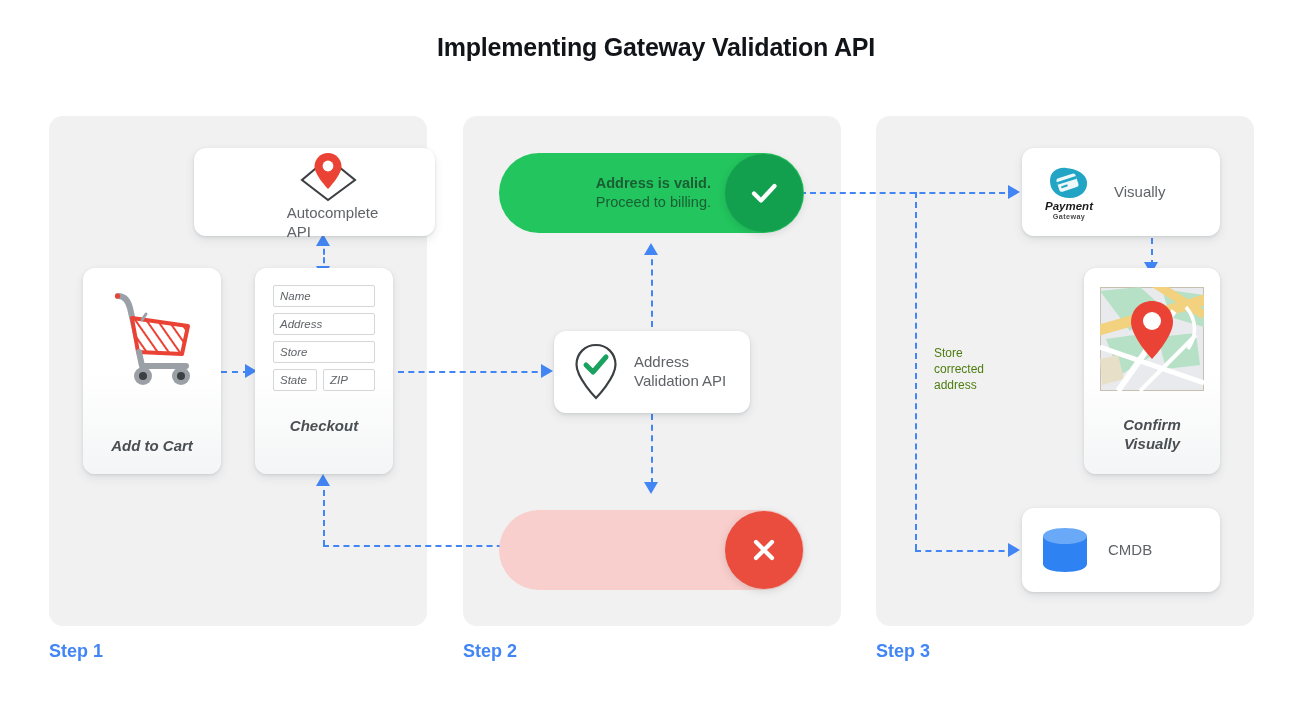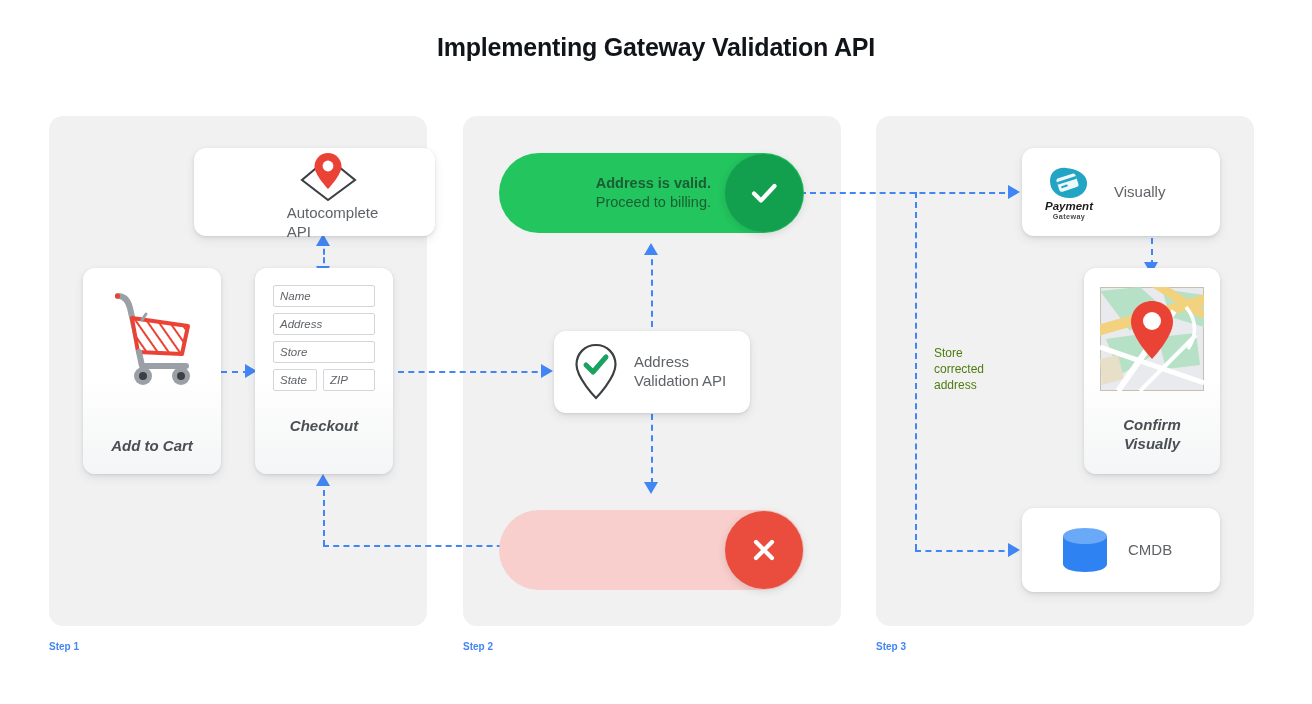--- a/index.html
+++ b/index.html
@@ -18,21 +18,21 @@
     letter-spacing: -0.2px;
   }
 
   .panel {
     position: absolute;
     background: #f1f1f2;
     border-radius: 14px;
   }
   .step-label {
     position: absolute;
-    font-size: 10px; font-weight: bold; color: #4285f4;
+    font-size: 18px; font-weight: bold; color: #4285f4;
   }
 
   .card {
     position: absolute;
     background: #ffffff;
     border-radius: 12px;
     box-shadow: 0 1px 3px rgba(60,64,67,0.14), 0 4px 10px rgba(60,64,67,0.10);
   }
   .card-gradient {
     background: linear-gradient(180deg, #ffffff 0%, #ffffff 52%, #f4f5f6 100%);
@@ -263,21 +263,21 @@
         <path d="M40 104 L96 48" stroke="#ffffff" stroke-width="4" fill="none"></path>
         <path d="M86 20 C98 34 96 50 88 62" stroke="#ffffff" stroke-width="3.5" fill="none"></path>
         <path d="M52 14 C40 14 31 23 31 35 C31 50 52 72 52 72 C52 72 73 50 73 35 C73 23 64 14 52 14 Z" fill="#ea4335"></path>
         <circle cx="52" cy="34" r="9" fill="#ffffff"></circle>
       </svg>
     </span>
     <div class="card-title-c" style="top:148px;">Confirm
 Visually</div>
   </div>
 
-  <div class="card card-h" style="left:1022px; top:508px; width:198px; height:84px; padding-left:36px;">
+  <div class="card card-h" style="left:1022px; top:508px; width:198px; height:84px; padding-left:16px;">
     <span style="flex:0 0 auto;">
       <svg width="54" height="52" viewBox="0 0 54 52">
         <path d="M5 12 L5 40 C5 45 15 48 27 48 C39 48 49 45 49 40 L49 12 Z" fill="#2f82f2"></path>
         <ellipse cx="27" cy="12" rx="22" ry="8" fill="#6aa9f7"></ellipse>
       </svg>
     </span>
     <span class="card-label" style="margin-left:16px;">CMDB</span>
   </div>
 
   <div class="store-note" style="left:934px; top:345px; width:110px;">Store

